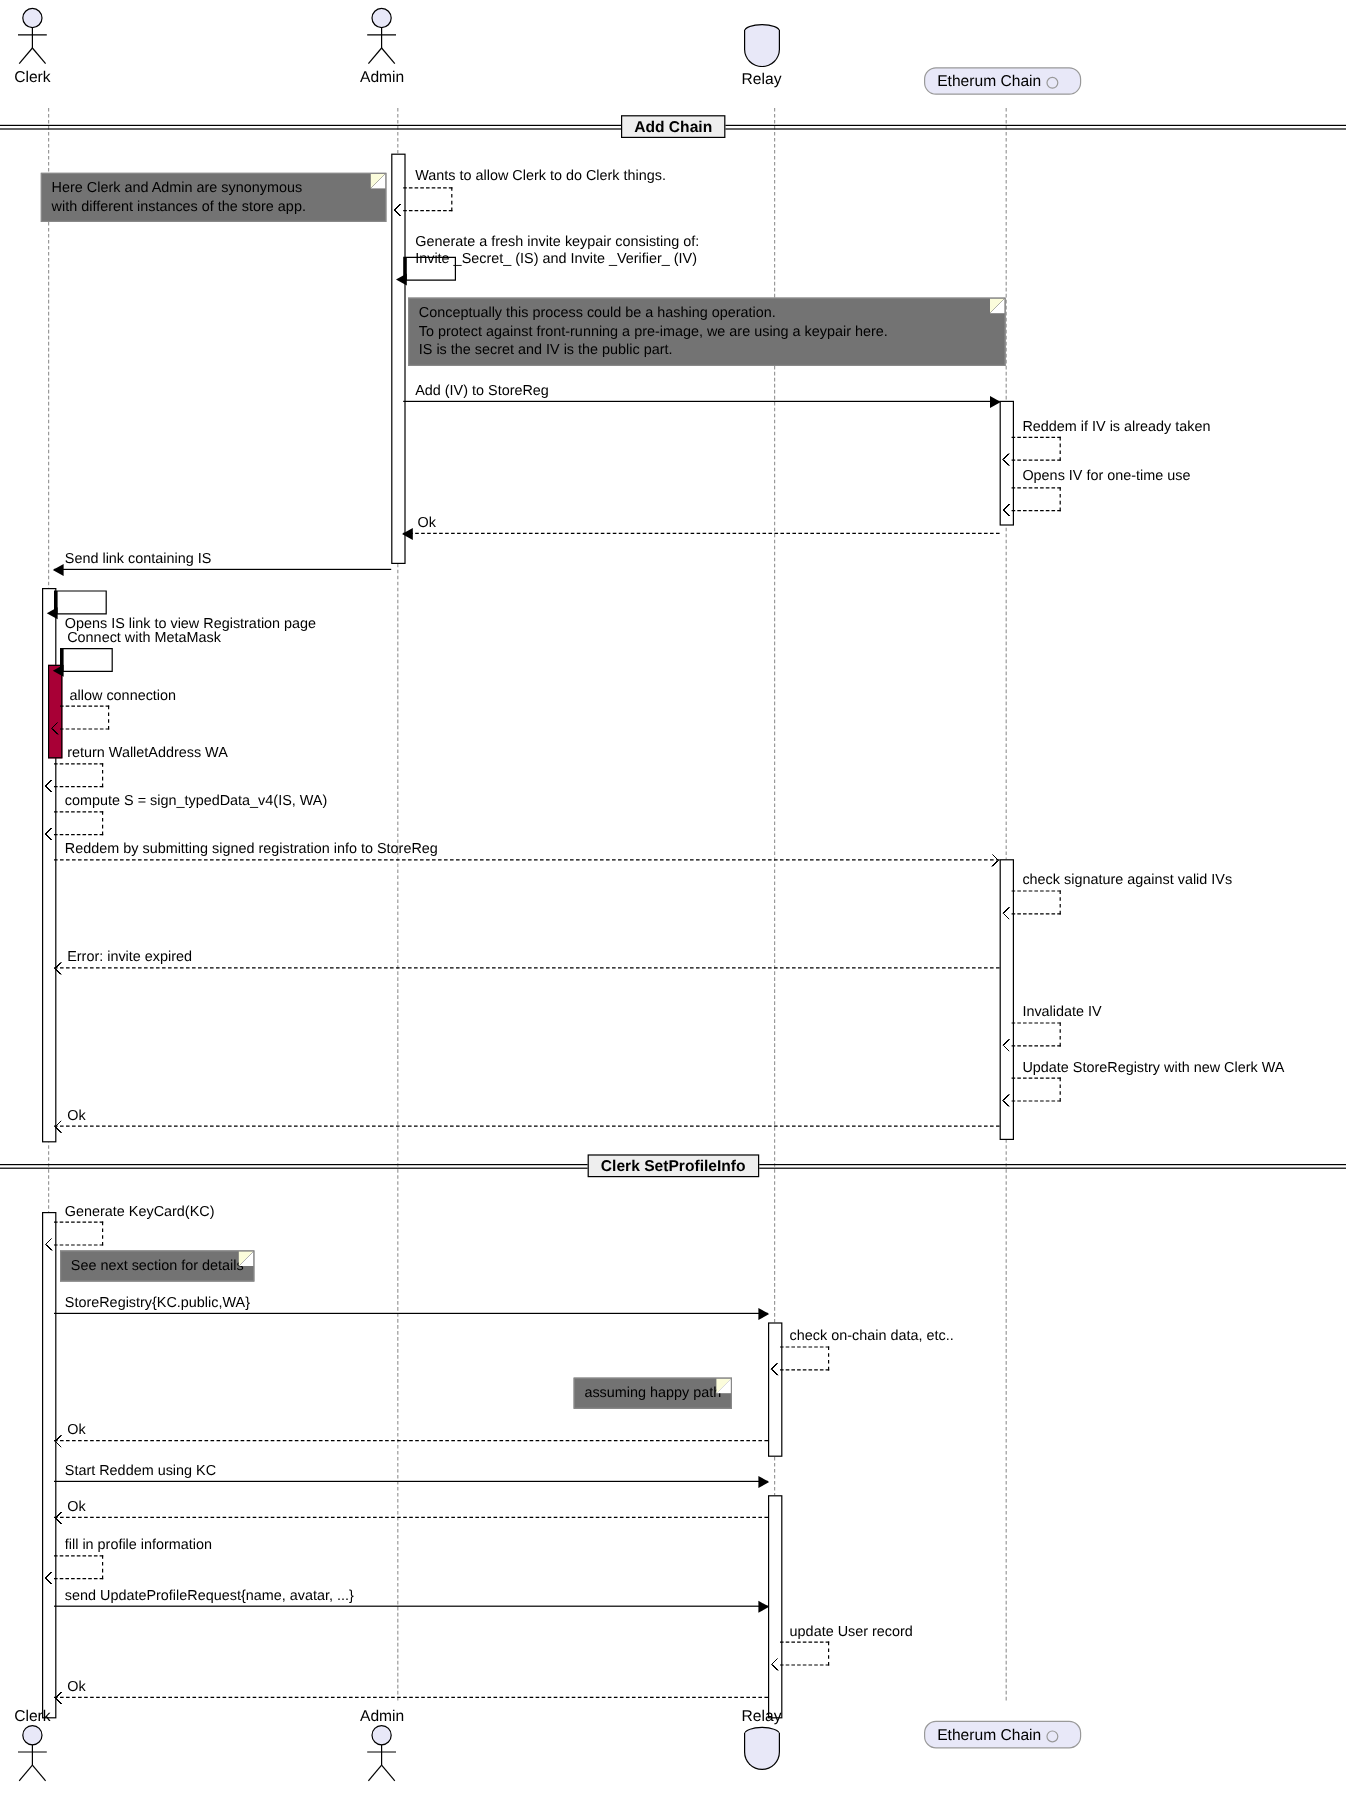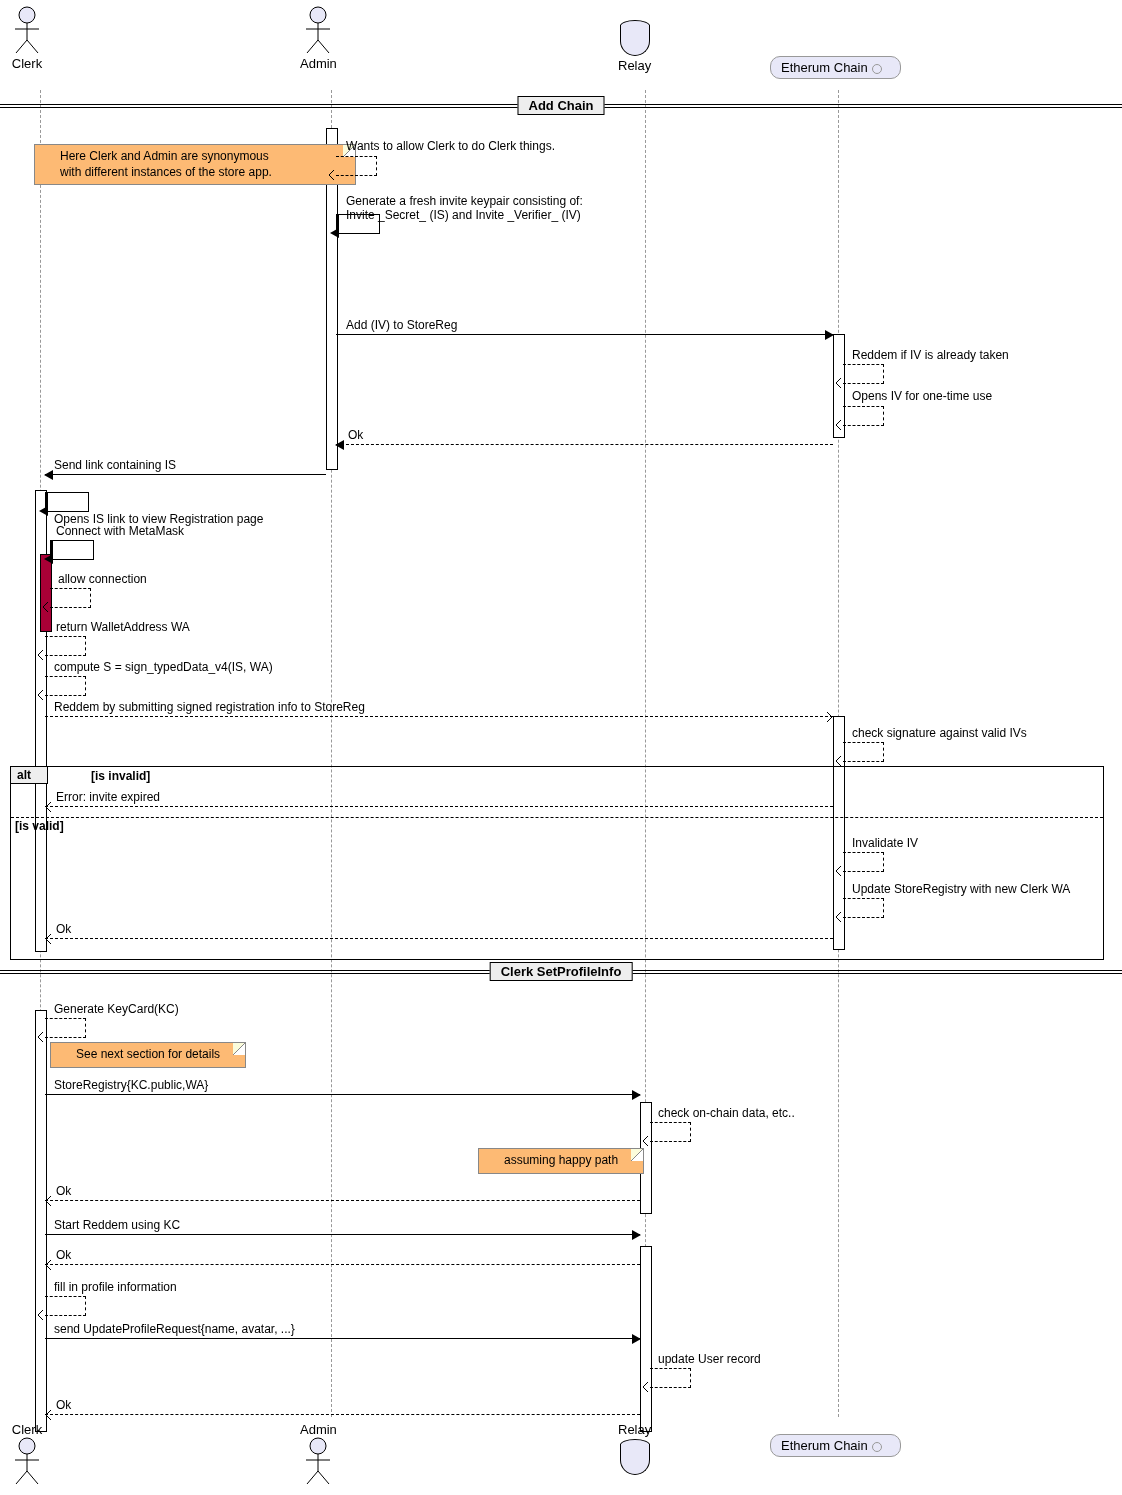--- a/index.html
+++ b/index.html
@@ -28,21 +28,21 @@
 .arrow.dashed{border-top:1px dashed #000}
 .arrow .head{position:absolute;top:-5px;width:0;height:0}
 .arrow .head.right{right:-1px;border-left:9px solid #000;border-top:5px solid transparent;border-bottom:5px solid transparent}
 .arrow .head.left{left:-1px;border-right:9px solid #000;border-top:5px solid transparent;border-bottom:5px solid transparent}
 .arrow .head.open-right{right:-1px;border:none;width:9px;height:10px;background:linear-gradient(45deg,transparent 45%,#000 45%,#000 55%,transparent 55%),linear-gradient(-45deg,transparent 45%,#000 45%,#000 55%,transparent 55%);background-size:100% 50%;background-repeat:no-repeat;background-position:0 0,0 100%}
 .arrow .head.open-left{left:-1px;border:none;width:9px;height:10px;background:linear-gradient(135deg,transparent 45%,#000 45%,#000 55%,transparent 55%),linear-gradient(-135deg,transparent 45%,#000 45%,#000 55%,transparent 55%);background-size:100% 50%;background-repeat:no-repeat;background-position:0 0,0 100%}
 .selfcall{position:absolute;width:40px;height:18px;border:1px dashed #000;border-left:none}
 .selfcall.solid{border-style:solid}
 .selfcall .head{position:absolute;left:-9px;bottom:-5px;width:0;height:0;border-right:9px solid #000;border-top:5px solid transparent;border-bottom:5px solid transparent}
 .selfcall.open .head{border:none;width:9px;height:10px;background:linear-gradient(135deg,transparent 45%,#000 45%,#000 55%,transparent 55%),linear-gradient(-135deg,transparent 45%,#000 45%,#000 55%,transparent 55%);background-size:100% 50%;background-repeat:no-repeat;background-position:0 0,0 100%;left:-9px;bottom:-5px}
-.note{position:absolute;background:#fdba74;border:1px solid #888;padding:4px 25px;font-size:12px;line-height:1.3}
+.note{position:absolute;background:#737373;border:1px solid #888;padding:4px 8px;font-size:12px;line-height:1.3}
 .note .corner{position:absolute;top:0;right:0;width:12px;height:12px;background:linear-gradient(135deg,#fbfcdb 48%,#888 50%,#fff 52%)}
 .act-bar{position:absolute;width:10px;background:#fff;border:1px solid #000}
 .act-bar.red{background:#a80036}
 .alt-frame{position:absolute;border:1px solid #000}
 .alt-frame .tag{position:absolute;top:0;left:0;background:#eee;border-right:1px solid #000;border-bottom:1px solid #000;padding:1px 16px 1px 6px;font-weight:bold;font-size:12px}
 .alt-frame .cond{position:absolute;font-weight:bold;font-size:12px}
 .alt-frame .div{position:absolute;left:0;right:0;border-top:1px dashed #000}
 </style>
 </head>
 <body>
@@ -105,20 +105,26 @@
 <div class="msg" style="left:346px;top:139px"><span class="txt">Wants to allow Clerk to do Clerk things.</span></div>
 <div class="selfcall open" style="left:336px;top:156px">
       <div class="head"></div>
     </div>
 
 <div class="msg" style="left:346px;top:194px"><span class="txt">Generate a fresh invite keypair consisting of:</span><br><span class="txt">Invite _Secret_ (IS) and Invite _Verifier_ (IV)</span></div>
 <div class="selfcall solid" style="left:336px;top:214px">
       <div class="head"></div>
     </div>
 
+<div class="note" style="left:340px;top:248px;width:480px">
+<span>Conceptually this process could be a hashing operation.</span><br>
+<span>To protect against front-running a pre-image, we are using a keypair here.</span><br>
+<span>IS is the secret and IV is the public part.</span>
+<div class="corner"></div>
+</div>
 
 <div class="msg" style="left:346px;top:318px"><span class="txt">Add (IV) to StoreReg</span></div>
 <div class="arrow" style="left:336px;top:334px;width:497px">
       <div class="head right"></div>
     </div>
 
 <div class="msg" style="left:852px;top:348px"><span class="txt">Reddem if IV is already taken</span></div>
 <div class="selfcall open" style="left:843px;top:364px">
       <div class="head"></div>
     </div>
@@ -166,26 +172,20 @@
 <div class="msg" style="left:54px;top:700px"><span class="txt">Reddem by submitting signed registration info to StoreReg</span></div>
 <div class="arrow dashed" style="left:45px;top:716px;width:788px">
       <div class="head open-right"></div>
     </div>
 
 <div class="msg" style="left:852px;top:726px"><span class="txt">check signature against valid IVs</span></div>
 <div class="selfcall open" style="left:843px;top:742px">
       <div class="head"></div>
     </div>
 
-<div class="alt-frame" style="left:10px;top:766px;width:1092px;height:192px">
-<div class="tag">alt</div>
-<div class="cond" style="top:2px;left:80px">[is invalid]</div>
-<div class="div" style="top:50px"></div>
-<div class="cond" style="top:52px;left:4px">[is valid]</div>
-</div>
 
 <div class="msg" style="left:56px;top:790px"><span class="txt">Error: invite expired</span></div>
 <div class="arrow dashed" style="left:45px;top:806px;width:788px">
       <div class="head open-left"></div>
     </div>
 
 <div class="msg" style="left:852px;top:836px"><span class="txt">Invalidate IV</span></div>
 <div class="selfcall open" style="left:843px;top:852px">
       <div class="head"></div>
     </div>

